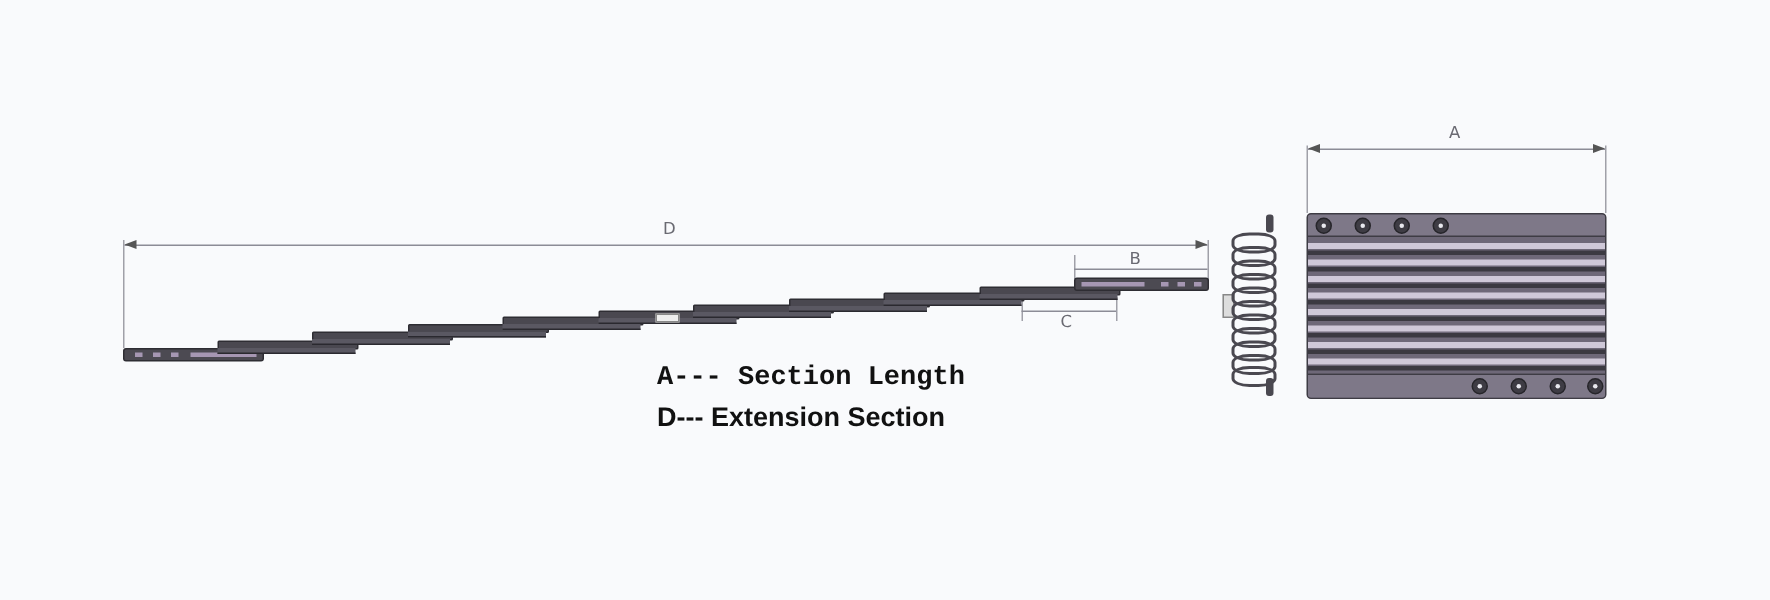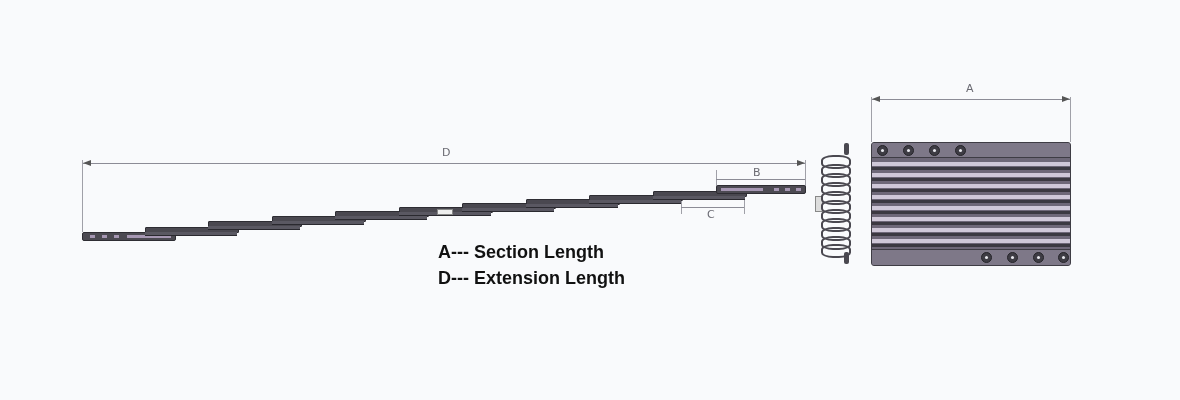--- a/index.html
+++ b/index.html
@@ -133,14 +133,14 @@
     <div class="screw" style="left:57px; top:2px;"></div>
     <div class="screw" style="left:83px; top:2px;"></div>
 
     <div class="screw" style="left:109px; top:109px;"></div>
     <div class="screw" style="left:135px; top:109px;"></div>
     <div class="screw" style="left:161px; top:109px;"></div>
     <div class="screw" style="left:186px; top:109px;"></div>
   </div>
 </div>
 
-<div class="legend" style="top:239px;">A--- Section Length</div>
-<div class="legend" style="top:265px;">D--- Extension Length</div>
+<div class="legend" style="top:239px;font-family:Liberation Mono, monospace;">A--- Section Length</div>
+<div class="legend" style="top:265px;">D--- Extension Section</div>
 
 </body></html>

